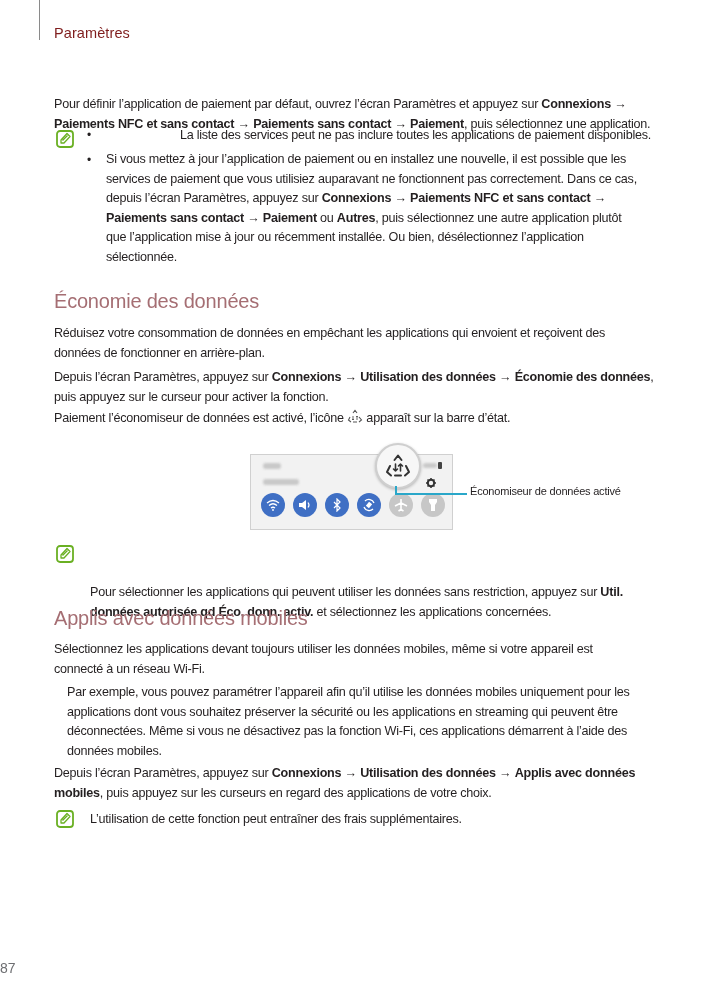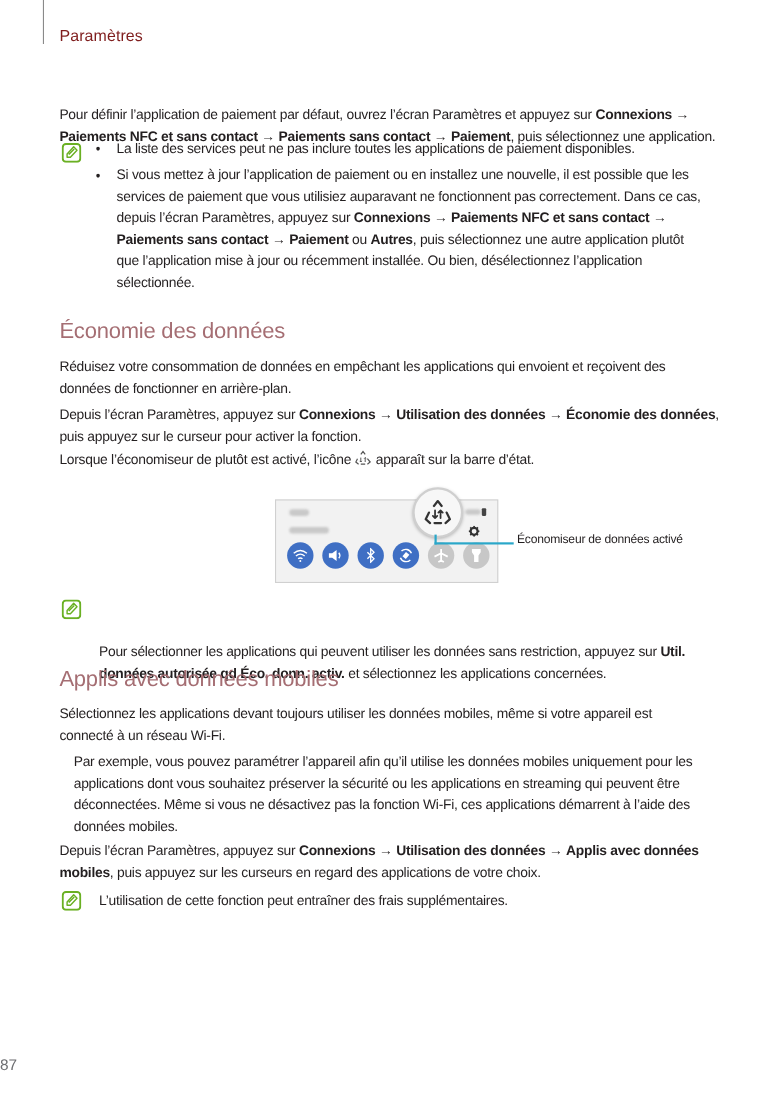--- a/index.html
+++ b/index.html
@@ -28,29 +28,29 @@
 <div class="header-bar"></div>
 <div class="header-title">Paramètres</div>
 
 <div class="p" style="top:81px;margin-top:14px;"><span>Pour définir l’application de paiement par défaut, ouvrez l’écran Paramètres et appuyez sur </span><b>Connexions</b><span> → </span><b>Paiements NFC et sans contact</b><span> → </span><b>Paiements sans contact</b><span> → </span><b>Paiement</b><span>, puis sélectionnez une application.</span></div>
 
 <svg class="note-icon" style="left:56px; top:130px;" viewBox="0 0 18 18">
   <rect x="1" y="1" width="16" height="16" rx="3" fill="none" stroke="#6ab023" stroke-width="1.8"></rect>
   <path d="M5 13 L5 10 L11 3.5 L14 6.5 L8 13 Z M6.5 10.5 L11.5 5.5" fill="none" stroke="#6ab023" stroke-width="1.3" stroke-linejoin="round"></path>
 </svg>
 <span class="bullet" style="top:128px;">•</span>
-<div class="bul-text" style="top:126px;"><span>La liste des services peut ne pas inclure toutes les applications de paiement disponibles.</span></div>
+<div class="bul-text" style="top:126px;text-align:right;"><span>La liste des services peut ne pas inclure toutes les applications de paiement disponibles.</span></div>
 <span class="bullet" style="top:153px;">•</span>
 <div class="bul-text" style="top:150px; width:535px;"><span>Si vous mettez à jour l’application de paiement ou en installez une nouvelle, il est possible que les services de paiement que vous utilisiez auparavant ne fonctionnent pas correctement. Dans ce cas, depuis l’écran Paramètres, appuyez sur </span><b>Connexions</b><span> → </span><b>Paiements NFC et sans contact</b><span> → </span><b>Paiements sans contact</b><span> → </span><b>Paiement</b><span> ou </span><b>Autres</b><span>, puis sélectionnez une autre application plutôt que l’application mise à jour ou récemment installée. Ou bien, désélectionnez l’application sélectionnée.</span></div>
 
 <div class="h2" style="top:290px;">Économie des données</div>
 <div class="p" style="top:324px; width:580px;">Réduisez votre consommation de données en empêchant les applications qui envoient et reçoivent des données de fonctionner en arrière-plan.</div>
 <div class="p" style="top:368px; width:600px;"><span>Depuis l’écran Paramètres, appuyez sur </span><b>Connexions</b><span> → </span><b>Utilisation des données</b><span> → </span><b>Économie des données</b><span>, puis appuyez sur le curseur pour activer la fonction.</span></div>
 <div class="p" style="top:409px;">
-  <span>Lorsque l’économiseur de plutôt est activé, l’icône </span><svg width="16" height="15" viewBox="0 0 16 15" style="vertical-align:-2px;">
+  <span>Paiement l’économiseur de données est activé, l’icône </span><svg width="16" height="15" viewBox="0 0 16 15" style="vertical-align:-2px;">
     <path d="M6 4 L8 1.5 L10 4 M3 8 L1.5 11 L4 13 M12 8 L14.5 11 L12 13 M6 13 L10 13" fill="none" stroke="#555" stroke-width="1.1"></path>
     <path d="M6 7 L6 11 M5 10 L6 11 L7 10 M10 11 L10 7 M9 8 L10 7 L11 8" fill="none" stroke="#555" stroke-width="0.9"></path>
   </svg><span> apparaît sur la barre d’état.</span>
 </div>
 
 <div class="fig">
   <div class="blur" style="left:12px; top:8px; width:18px; height:6px;"></div>
   <div class="blur" style="left:12px; top:24px; width:36px; height:6px;"></div>
   <div class="blur" style="left:172px; top:8px; width:14px; height:5px;"></div>
   <div style="position:absolute; left:187px; top:7px; width:4px; height:7px; background:#444; border-radius:1px;"></div>

